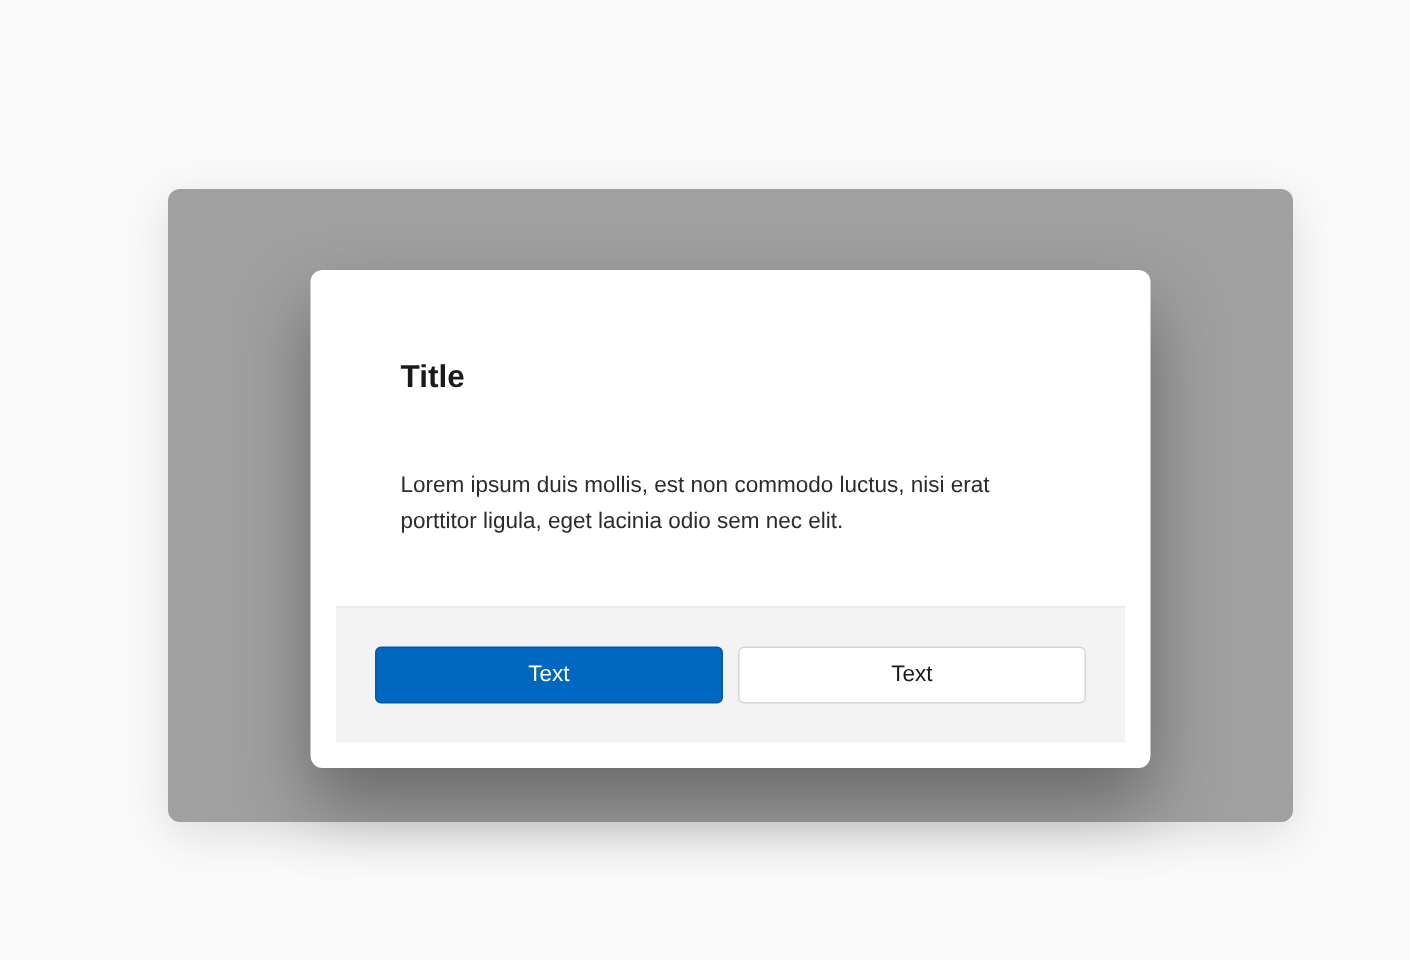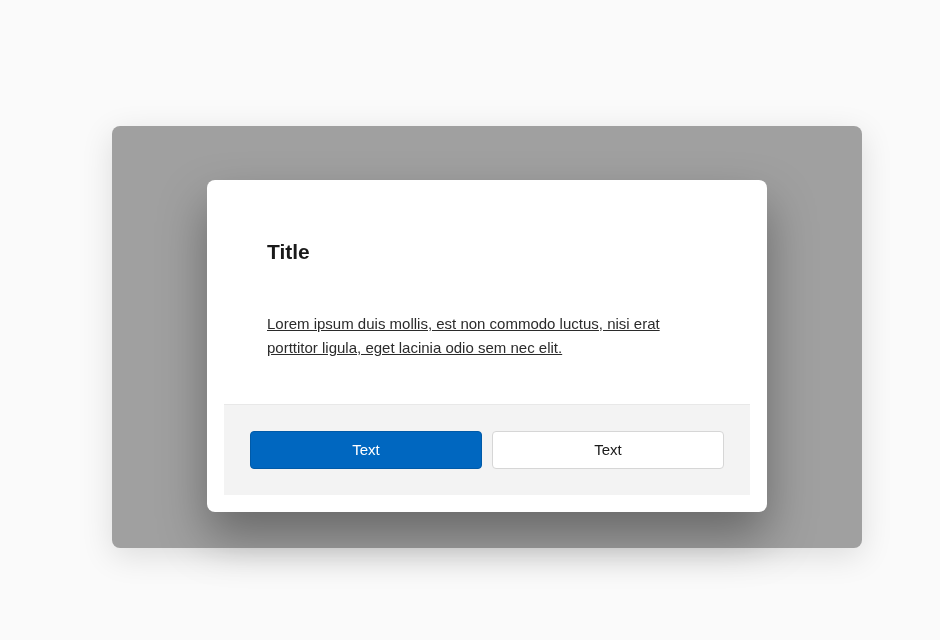--- a/index.html
+++ b/index.html
@@ -49,21 +49,20 @@
       font-weight: 600;
       color: #1a1a1a;
       margin-bottom: 14px;
     }
     
     .dialog-body {
       font-size: 15px;
       line-height: 1.55;
       color: #2b2b2b;
       font-weight: 400;
-      text-decoration: underline;
     }
     
     .dialog-footer {
       background: #f3f3f3;
       padding: 26px;
       display: flex;
       gap: 10px;
       border-top: 1px solid #e8e8e8;
       align-items: center;
     }

